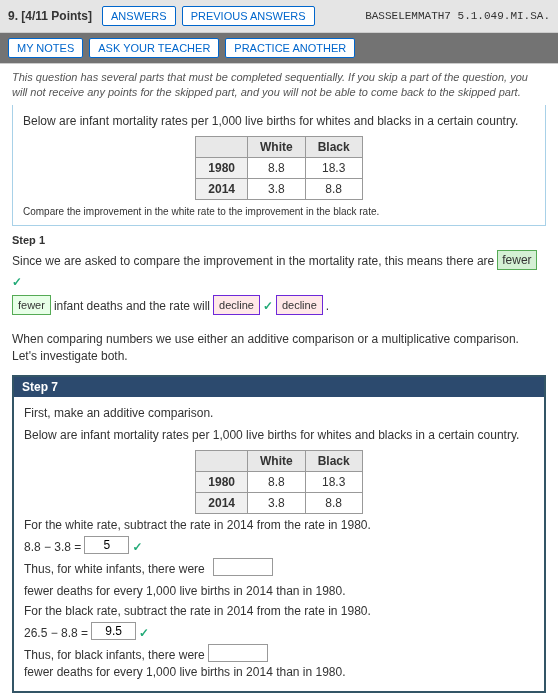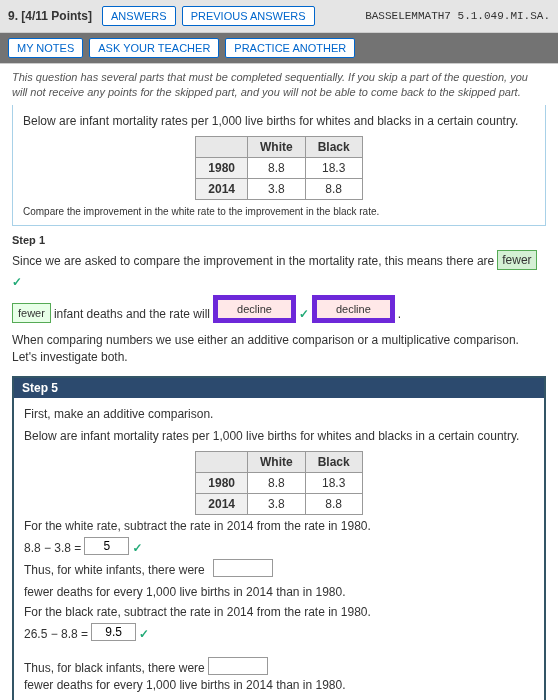--- a/index.html
+++ b/index.html
@@ -116,22 +116,22 @@
       font-size: 12px;
     }
     .tag-fewer {
       background: #e8ffe8;
       border: 1px solid #5a5;
       padding: 1px 5px;
       font-size: 11px;
     }
     .tag-decline {
       background: #ffe8e8;
-      border: 5px solid #6d28d9;
-      padding: 1px 19px;
+      border: 1px solid #6d28d9;
+      padding: 1px 5px;
       font-size: 11px;
     }
     .step2-box {
       border: 2px solid #356;
       margin-top: 10px;
     }
     .step2-header {
       background: #2c4a6e;
       color: #fff;
       padding: 3px 8px;
@@ -234,25 +234,25 @@
       <span class="green-check">✓</span>
     </div>
     <div class="inline-row">
       <span class="tag-fewer">fewer</span>
       <span>infant deaths and the rate will</span>
       <span class="tag-decline">decline</span>
       <span class="green-check">✓</span>
       <span class="tag-decline">decline</span>
       <span>.</span>
     </div>
-    <div class="section-text" style="margin-top:9px;">When comparing numbers we use either an additive comparison or a multiplicative comparison. Let's investigate both.</div>
+    <div class="section-text" style="margin-top:16px;">When comparing numbers we use either an additive comparison or a multiplicative comparison. Let's investigate both.</div>
   </div>
 
   <div class="step2-box">
-    <div class="step2-header">Step 5</div>
+    <div class="step2-header">Step 7</div>
     <div class="step2-body">
       <div class="section-text">First, make an additive comparison.</div>
       <div class="section-text">Below are infant mortality rates per 1,000 live births for whites and blacks in a certain country.</div>
 
       <table class="data-table">
         <thead>
           <tr>
             <th></th>
             <th>White</th>
             <th>Black</th>
@@ -285,21 +285,21 @@
         <span>fewer deaths for every 1,000 live births in 2014 than in 1980.</span>
       </div>
 
       <div class="formula-line" style="margin-top:6px;">For the black rate, subtract the rate in 2014 from the rate in 1980.</div>
       <div class="inline-row">
         <span>26.5 − 8.8 =</span>
         <input class="formula-input" type="text" value="9.5" style="">
         <span class="green-check">✓</span>
       </div>
 
-      <div class="inline-row" style="margin-top:16px;">
+      <div class="inline-row" style="margin-top:4px;">
         <span>Thus, for black infants, there were</span>
         <input class="blank-input" type="text" value="" style="">
         <span>fewer deaths for every 1,000 live births in 2014 than in 1980.</span>
       </div>
 
     </div>
   </div>
 
 </div>
 

